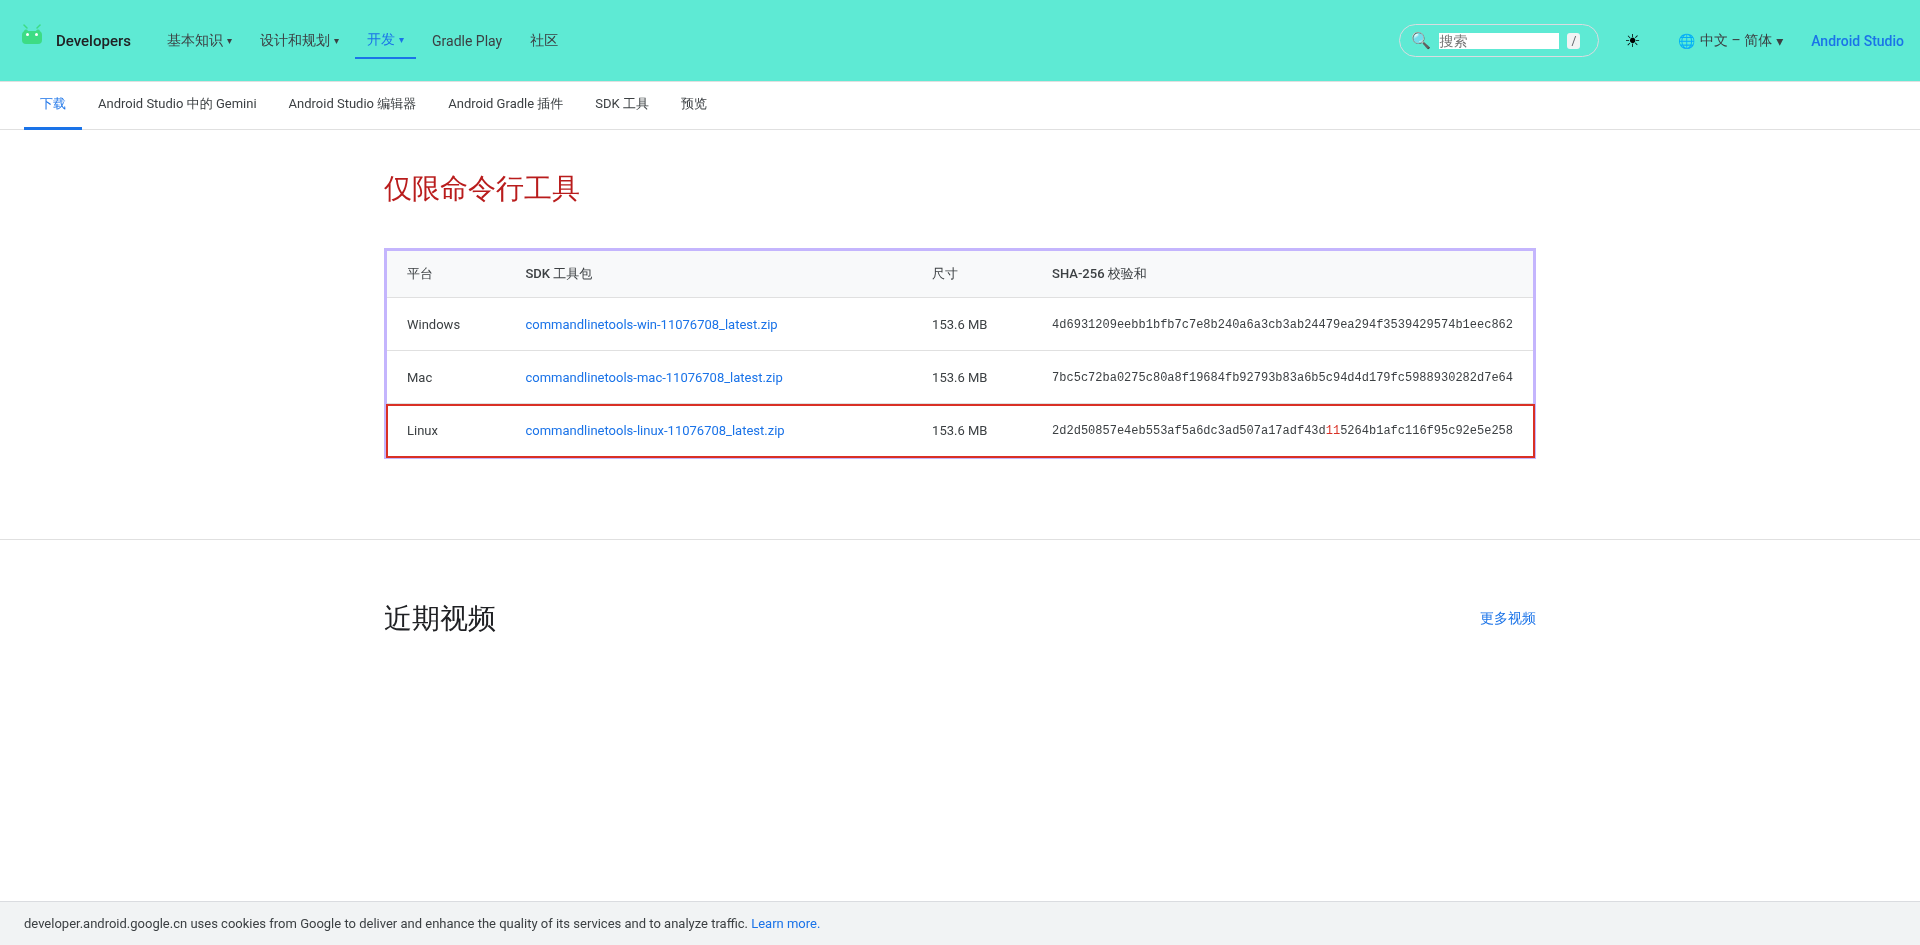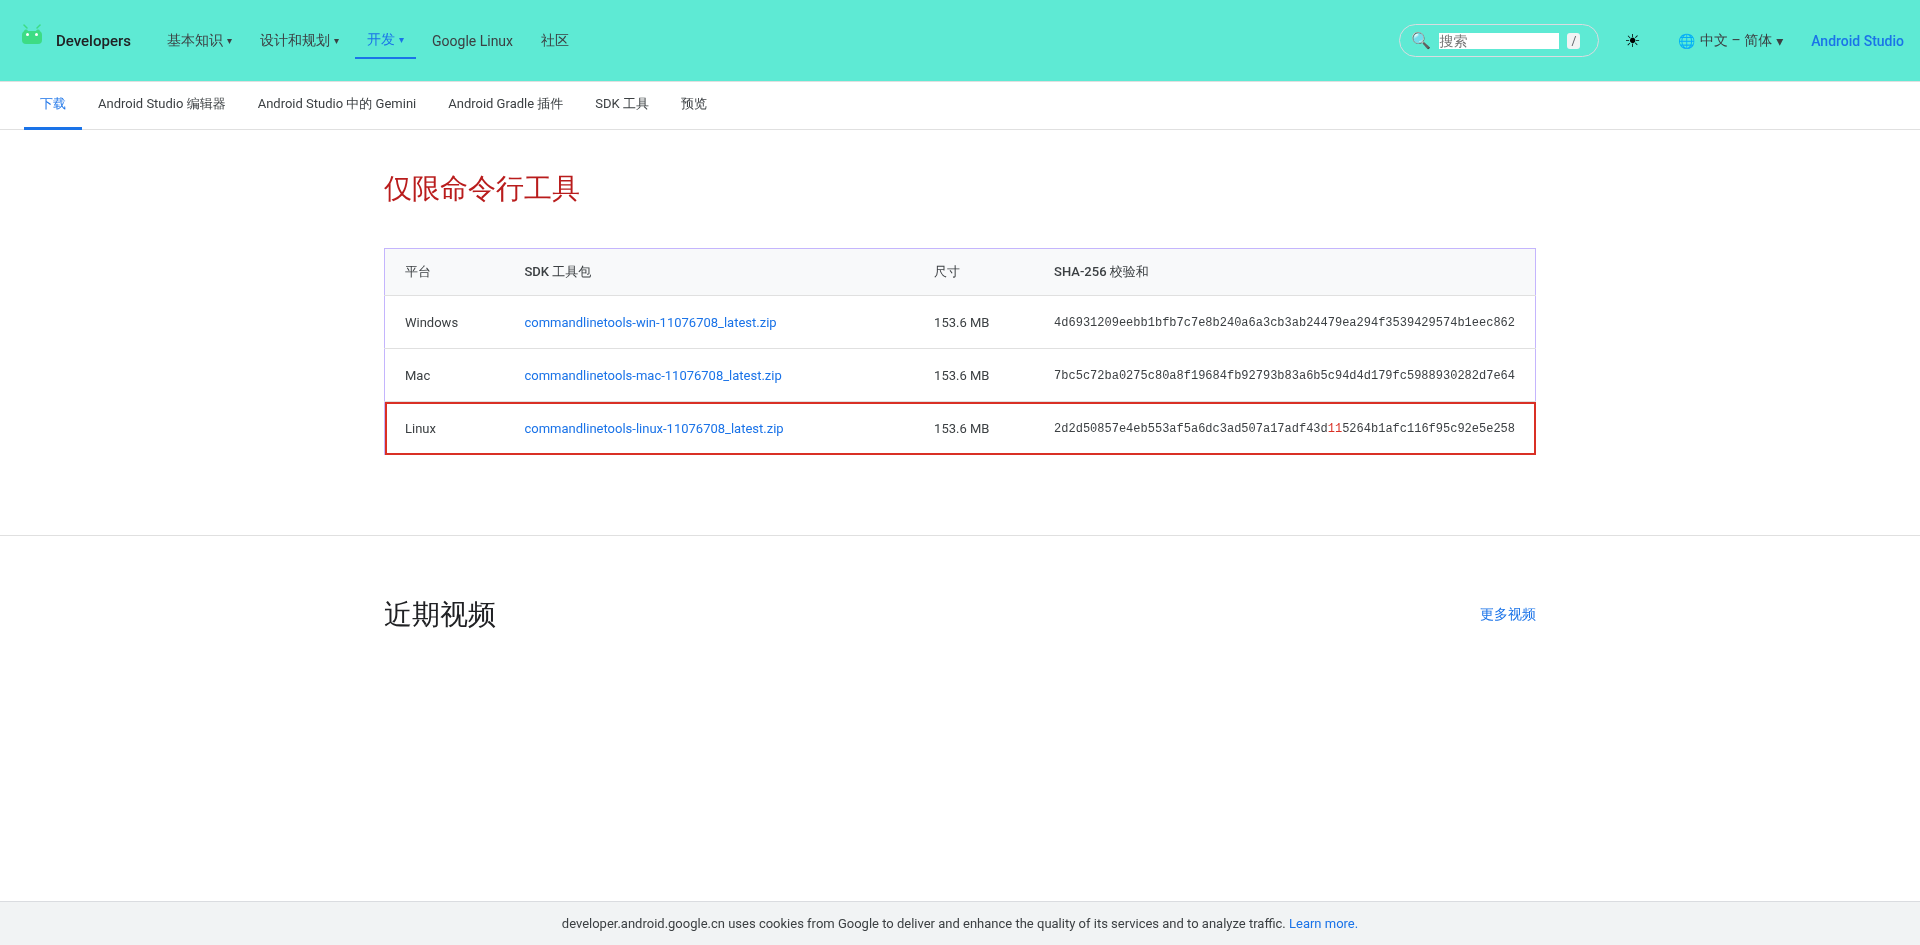--- a/index.html
+++ b/index.html
@@ -42,21 +42,21 @@
       text-decoration: none; white-space: nowrap; border-bottom: 3px solid transparent;
     }
     .sub-nav-link.active { color: #1a73e8; border-bottom: 3px solid #1a73e8; }
 
     
     .main-content { max-width: 1200px; margin: 0 auto; padding: 40px 24px 80px; }
 
     .section-title { font-size: 28px; font-weight: 400; color: #b91c1c; margin-bottom: 40px; }
 
     
-    .downloads-table { width: 100%; border-collapse: collapse; border: 1px solid #c4b5fd; }
+    .downloads-table { width: 100%; border-collapse: collapse; border: 3px solid #c4b5fd; }
     .downloads-table th {
       background: #f8f9fa; text-align: left; padding: 14px 20px;
       font-size: 13px; font-weight: 500; color: #3c4043;
       border-bottom: 1px solid #e0e0e0;
     }
     .downloads-table td { padding: 18px 20px; font-size: 13px; color: #3c4043; border-bottom: 1px solid #e0e0e0; vertical-align: middle; }
     .downloads-table tr:last-child td { border-bottom: none; }
     .downloads-table tr.highlighted { outline: 2px solid #d93025; outline-offset: -2px; }
     .downloads-table tr.highlighted td { background: #fff; }
     .download-link { color: #1a73e8; text-decoration: none; font-size: 13px; }
@@ -72,21 +72,21 @@
     .section-header-title { font-size: 28px; font-weight: 400; color: #202124; }
     .more-videos-link { color: #1a73e8; font-size: 14px; text-decoration: none; }
 
     
     .cookie-banner {
       position: fixed; bottom: 0; left: 0; right: 0; background: #f1f3f4;
       padding: 14px 24px; font-size: 13px; color: #3c4043;
       border-top: 1px solid #dadce0; z-index: 200;
       display: flex; align-items: center; justify-content: space-between;
     }
-    .cookie-banner-text { flex: 1; text-align: center; }
+    .cookie-banner-text { flex: 1; }
     .cookie-link { color: #1a73e8; text-decoration: none; }
 
     .col-platform { width: 120px; }
     .col-sdk { }
     .col-size { width: 120px; }
     .col-sha { width: 500px; }
   </style>
 </head>
 <body>
 
@@ -114,21 +114,21 @@
     </a>
     <a class="nav-link">
       <span>设计和规划</span>
       <span class="chevron">▾</span>
     </a>
     <a class="nav-link active">
       <span>开发</span>
       <span class="chevron">▾</span>
     </a>
     <a class="nav-link">
-      <span>Google Linux</span>
+      <span>Gradle Play</span>
     </a>
     <a class="nav-link">
       <span>社区</span>
     </a>
   </div>
 
   <div class="nav-right">
     <div class="search-box">
       <span class="search-icon-char">🔍</span>
       <input type="text" placeholder="搜索" style="">
@@ -139,22 +139,22 @@
       <span>🌐</span>
       <span>中文 – 简体</span>
       <span>▾</span>
     </div>
     <a class="studio-btn">Android Studio</a>
   </div>
 </nav>
 
 <nav class="sub-nav">
   <a class="sub-nav-link active">下载</a>
+  <a class="sub-nav-link">Android Studio 中的 Gemini</a>
   <a class="sub-nav-link">Android Studio 编辑器</a>
-  <a class="sub-nav-link">Android Studio 中的 Gemini</a>
   <a class="sub-nav-link">Android Gradle 插件</a>
   <a class="sub-nav-link">SDK 工具</a>
   <a class="sub-nav-link">预览</a>
 </nav>
 
 <main class="main-content">
   <h1 class="section-title">仅限命令行工具</h1>
 
   <table class="downloads-table">
     <thead>

